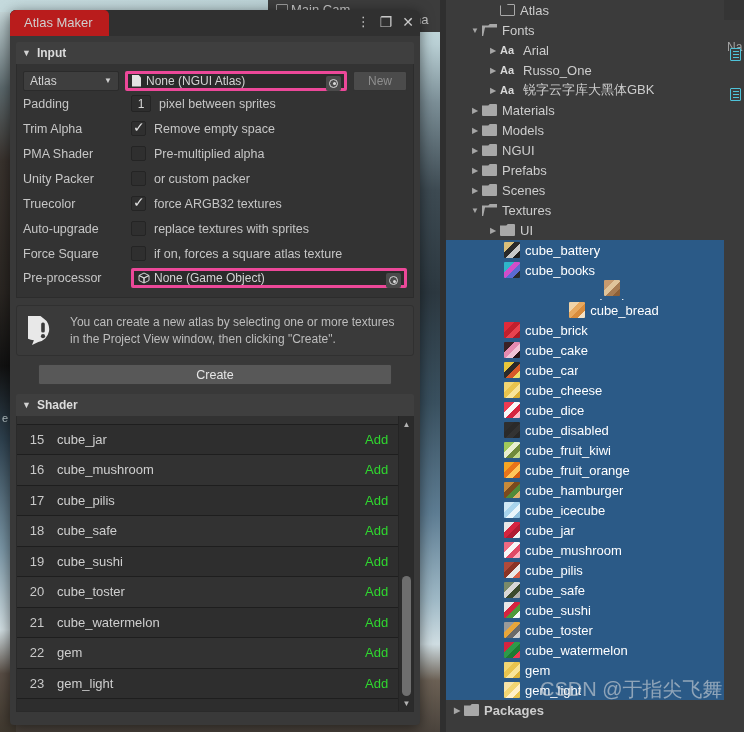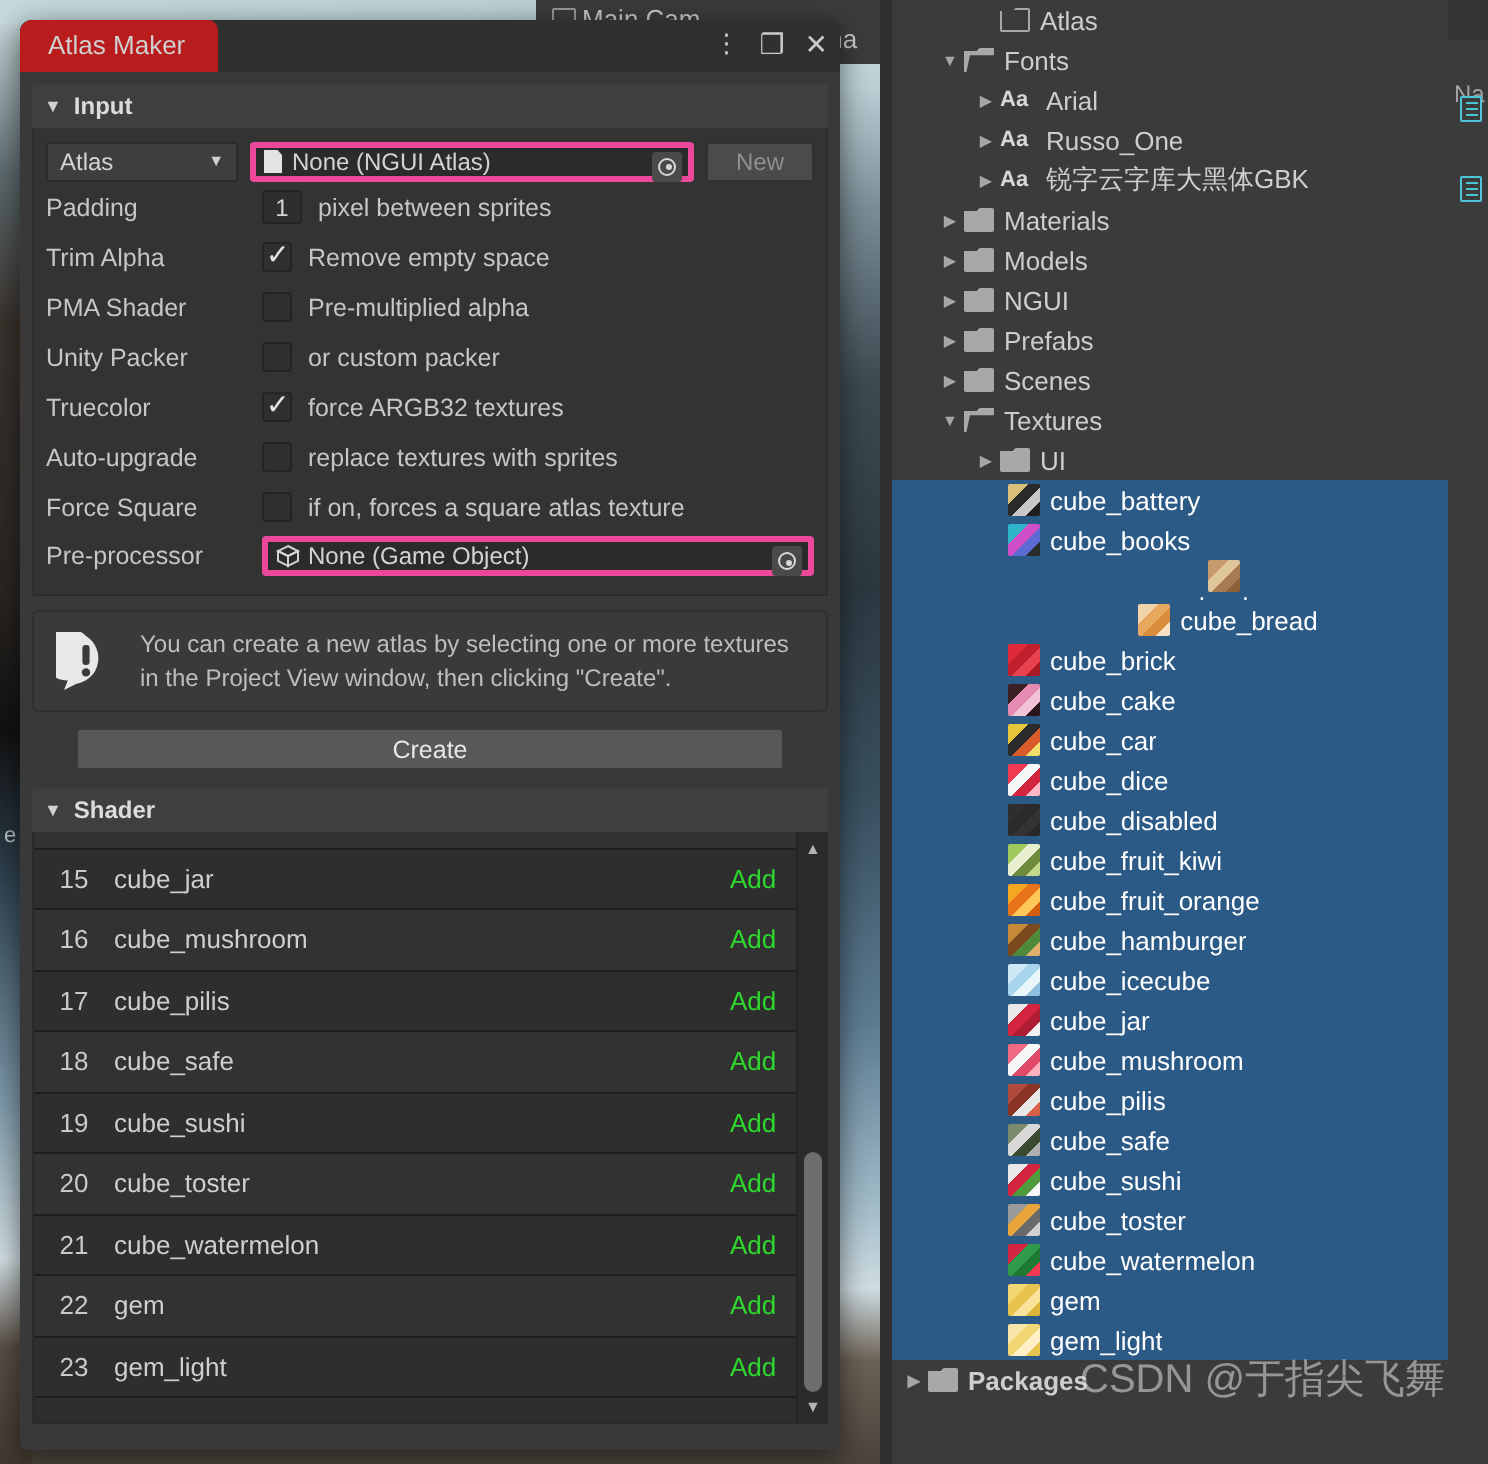--- a/index.html
+++ b/index.html
@@ -543,20 +543,24 @@
         </div>
         <div class="tree-row sel" style="padding-left: 64px;">
           <span class="thumb" style="background: linear-gradient(135deg, rgb(58, 32, 36) 0%, rgb(58, 32, 36) 32%, rgb(229, 138, 176) 32%, rgb(229, 138, 176) 55%, rgb(242, 195, 214) 55%, rgb(242, 195, 214) 78%, rgb(42, 20, 24) 78%, rgb(42, 20, 24) 100%);"></span>
           <span class="tree-label">cube_cake</span>
         </div>
         <div class="tree-row sel" style="padding-left: 64px;">
           <span class="thumb" style="background: linear-gradient(135deg, rgb(232, 198, 58) 0%, rgb(232, 198, 58) 32%, rgb(42, 42, 42) 32%, rgb(42, 42, 42) 55%, rgb(217, 90, 42) 55%, rgb(217, 90, 42) 78%, rgb(240, 224, 106) 78%, rgb(240, 224, 106) 100%);"></span>
           <span class="tree-label">cube_car</span>
         </div>
         <div class="tree-row sel" style="padding-left: 64px;">
+          <span class="thumb" style="background: linear-gradient(135deg, rgb(242, 214, 115) 0%, rgb(242, 214, 115) 32%, rgb(232, 196, 78) 32%, rgb(232, 196, 78) 55%, rgb(247, 228, 154) 55%, rgb(247, 228, 154) 78%, rgb(217, 174, 51) 78%, rgb(217, 174, 51) 100%);"></span>
+          <span class="tree-label">cube_cheese</span>
+        </div>
+        <div class="tree-row sel" style="padding-left: 64px;">
           <span class="thumb" style="background: linear-gradient(135deg, rgb(239, 58, 82) 0%, rgb(239, 58, 82) 32%, rgb(247, 247, 247) 32%, rgb(247, 247, 247) 55%, rgb(213, 36, 64) 55%, rgb(213, 36, 64) 78%, rgb(255, 183, 196) 78%, rgb(255, 183, 196) 100%);"></span>
           <span class="tree-label">cube_dice</span>
         </div>
         <div class="tree-row sel" style="padding-left: 64px;">
           <span class="thumb" style="background: linear-gradient(135deg, rgb(46, 46, 46) 0%, rgb(46, 46, 46) 32%, rgb(42, 42, 42) 32%, rgb(42, 42, 42) 55%, rgb(51, 51, 51) 55%, rgb(51, 51, 51) 78%, rgb(39, 39, 39) 78%, rgb(39, 39, 39) 100%);"></span>
           <span class="tree-label">cube_disabled</span>
         </div>
         <div class="tree-row sel" style="padding-left: 64px;">
           <span class="thumb" style="background: linear-gradient(135deg, rgb(159, 201, 90) 0%, rgb(159, 201, 90) 32%, rgb(232, 239, 208) 32%, rgb(232, 239, 208) 55%, rgb(111, 138, 58) 55%, rgb(111, 138, 58) 78%, rgb(197, 217, 138) 78%, rgb(197, 217, 138) 100%);"></span>
           <span class="tree-label">cube_fruit_kiwi</span>

